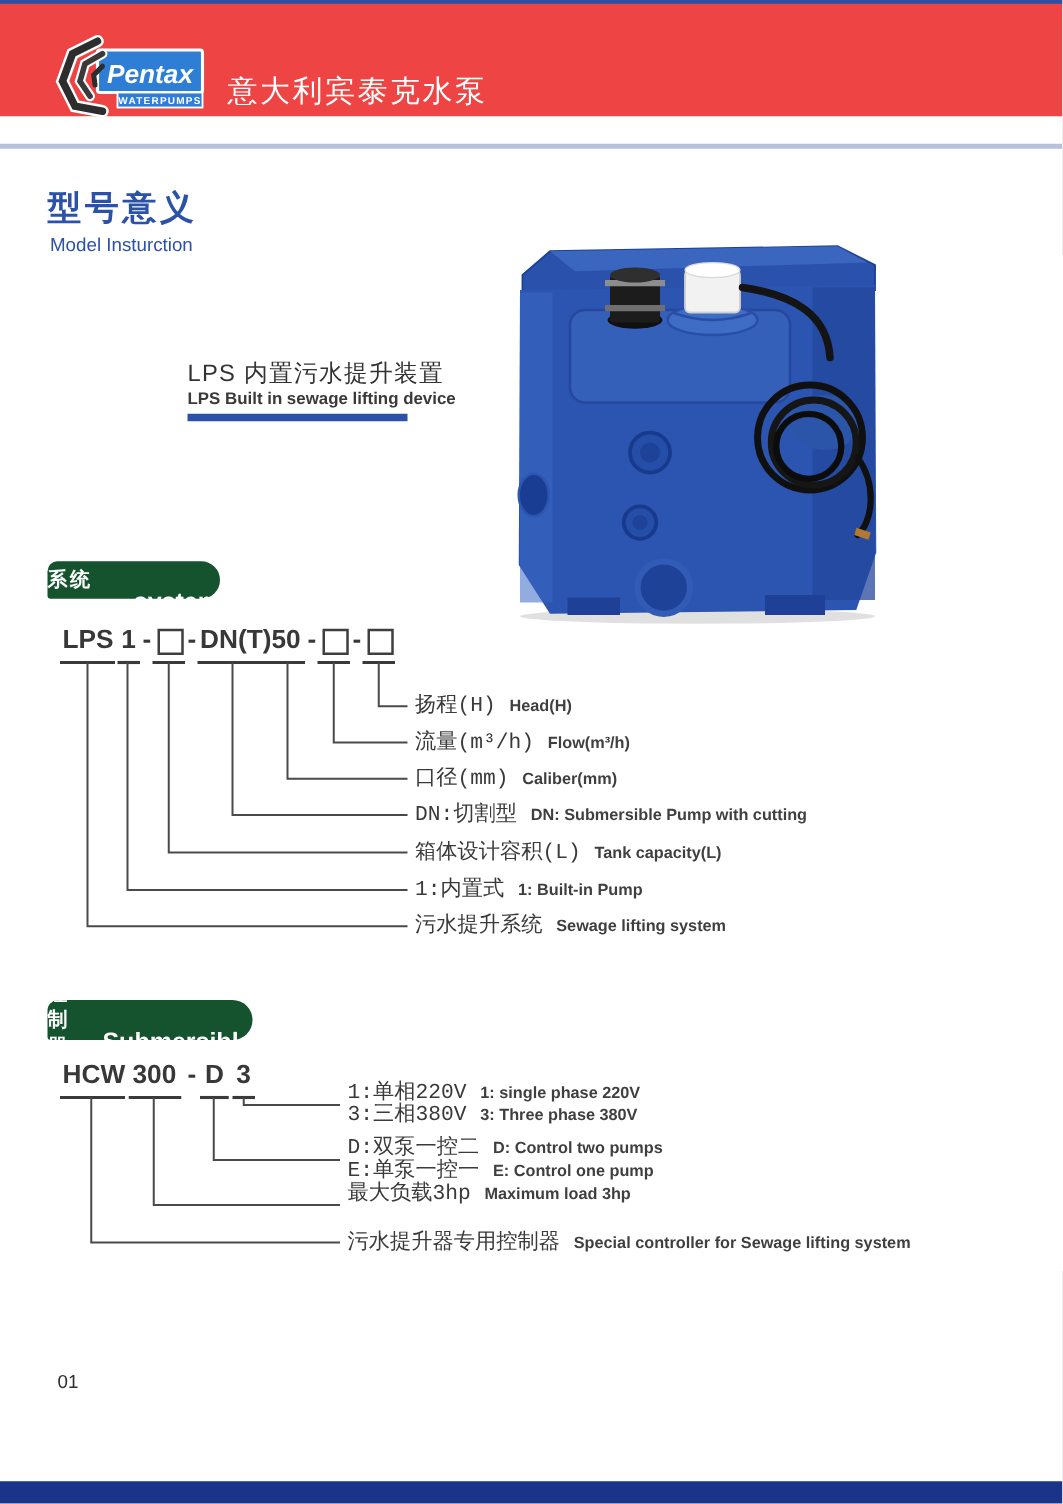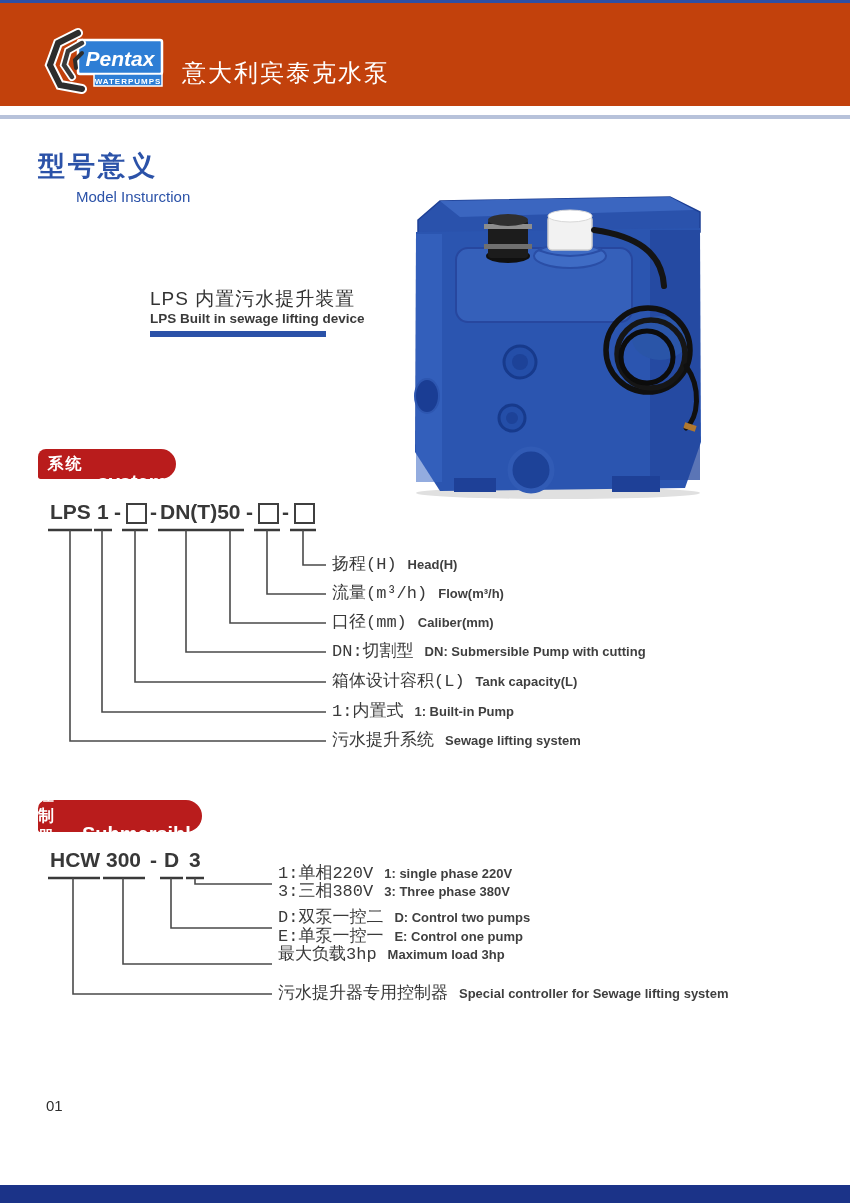--- a/index.html
+++ b/index.html
@@ -1,35 +1,35 @@
 <!DOCTYPE html>
 <html><head>
 <meta charset="utf-8">
 <style>
   html,body{margin:0;padding:0;background:#e8e8e8;}
   .page{position:relative;width:850px;height:1203px;background:#ffffff;overflow:hidden;
         font-family:"Liberation Sans",sans-serif;margin:0 auto;}
   
-  .header{position:absolute;left:0;top:0;width:850px;height:106px;background:#c2410c;
+  .header{position:absolute;left:0;top:0;width:850px;height:93px;background:#ef4444;
           border-top:3px solid #2d4fa5;box-sizing:border-box;}
   .hdr-line{position:absolute;left:0;top:115px;width:850px;height:4px;background:#b7c2da;}
   .logo{position:absolute;left:42px;top:24px;width:130px;height:68px;}
   .header-title{position:absolute;left:182px;top:54px;color:#ffffff;font-size:24px;
                 letter-spacing:2px;font-weight:500;}
   
   .sec-title-zh{position:absolute;left:38px;top:148px;font-size:27px;font-weight:bold;color:#2b52a8;letter-spacing:3px;}
-  .sec-title-en{position:absolute;left:40px;top:188px;font-size:15px;color:#2b52a8;margin-left:36px;}
+  .sec-title-en{position:absolute;left:40px;top:188px;font-size:15px;color:#2b52a8;}
   
   .figure{position:absolute;left:398px;top:190px;width:318px;height:312px;}
   .cap-zh{position:absolute;left:150px;top:286px;font-size:19px;color:#333;font-weight:500;letter-spacing:1px;}
   .cap-en{position:absolute;left:150px;top:311px;font-size:13.5px;color:#3a3a3a;font-weight:bold;}
   .cap-bar{position:absolute;left:150px;top:331px;width:176px;height:6px;background:#2b52a8;}
   
-  .badge{position:absolute;background:#b91c1c;color:#fff;display:flex;align-items:center;
-         justify-content:center;font-weight:bold;border-radius:9px 17px 17px 3px;}
+  .badge{position:absolute;background:#14532d;color:#fff;display:flex;align-items:center;
+         justify-content:space-between;font-weight:bold;border-radius:9px 17px 17px 3px;}
   .badge .bzh{font-size:16px;letter-spacing:2px;}
   .badge .ben{font-size:20px;margin-top:36px;}
   .badge-system{left:38px;top:449px;width:138px;height:30px;gap:14px;}
   .badge-controller{left:38px;top:800px;width:164px;height:32px;gap:8px;}
   
   .tok,.tok2{position:absolute;font-size:21px;font-weight:bold;color:#383838;white-space:pre;}
   .tok{top:500px;} .tok2{top:848px;}
   .cbox{position:absolute;width:17px;height:17px;border:2.5px solid #3f3f3f;background:#fff;}
   .cbox.s{top:503px;}
   

